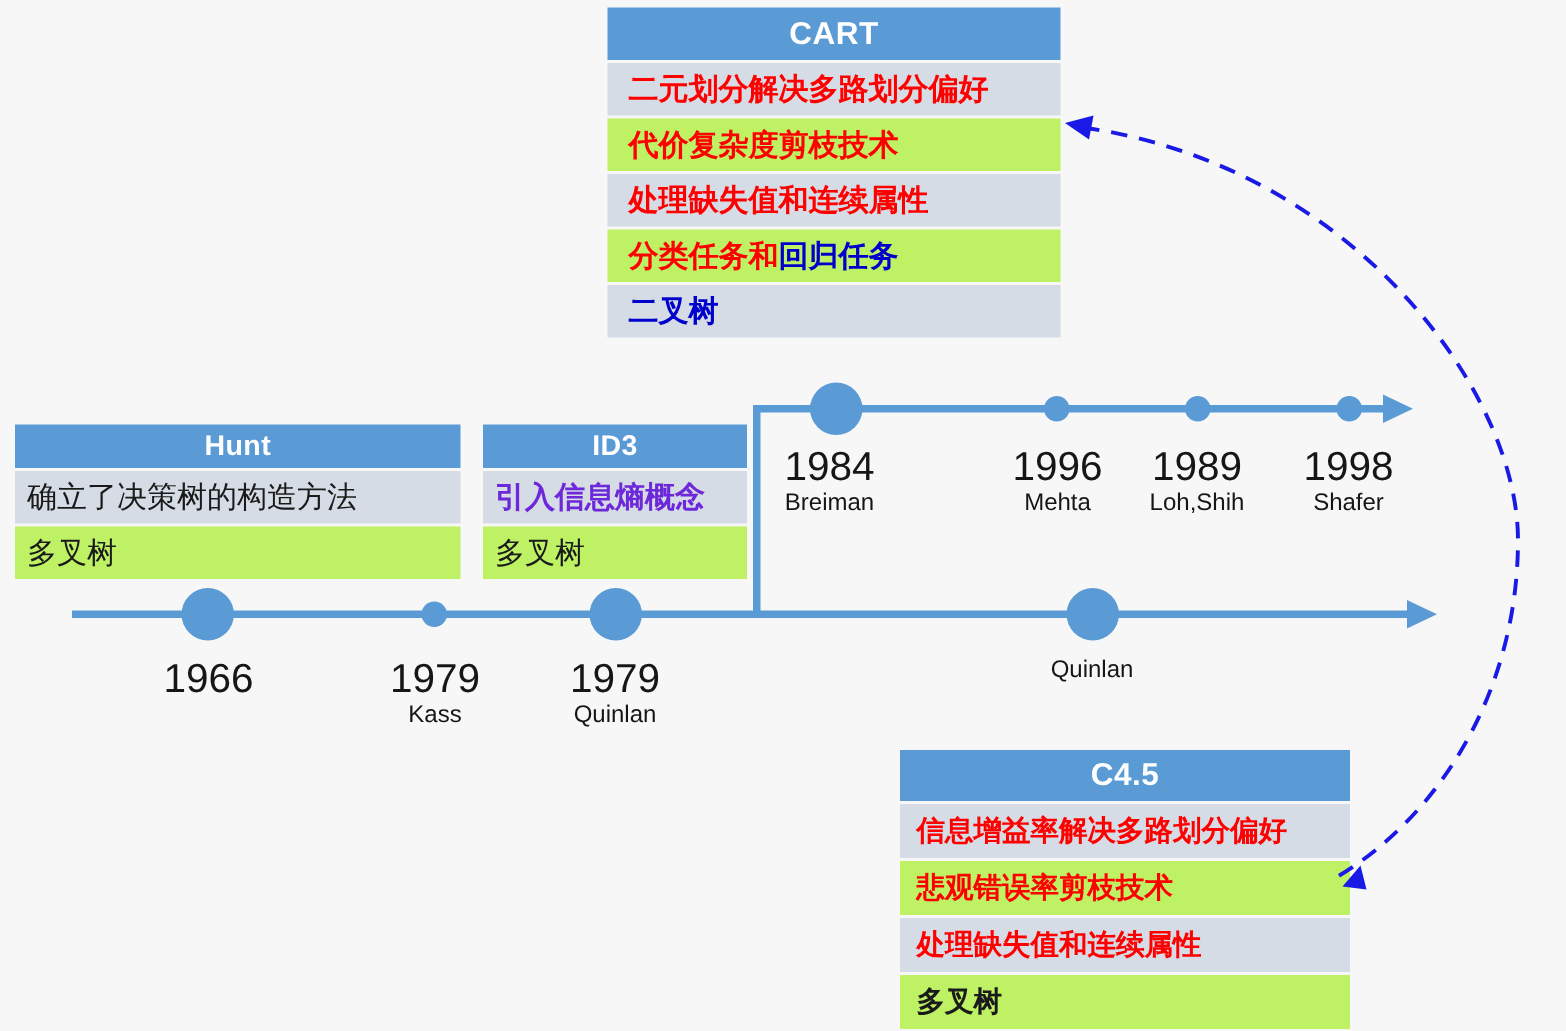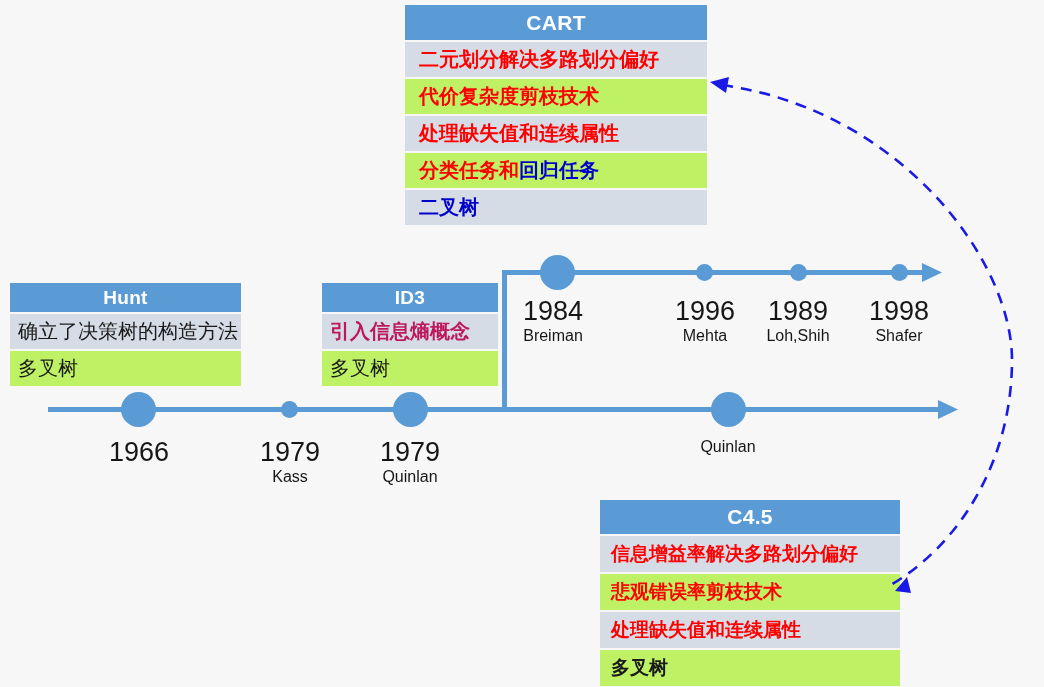--- a/index.html
+++ b/index.html
@@ -29,21 +29,21 @@
   #cart{left:405px;top:5px;width:302px;}
   #cart .hdr{height:35px;font-size:21px;}
   #cart .row{height:35px;padding-left:14px;font-size:20px;margin-top:2px;}
 
   
   #c45{left:580px;top:500px;width:300px;margin-left:20px;}
   #c45 .hdr{height:34px;font-size:21px;}
   #c45 .row{height:36px;padding-left:11px;font-size:19px;margin-top:2px;text-align:center;}
 
   
-  #hunt{left:10px;top:283px;width:231px;}
+  #hunt{left:10px;top:283px;width:297px;}
   #hunt .hdr{height:29px;font-size:19px;}
   #hunt .row{height:35px;padding-left:8px;font-size:20px;margin-top:2px;font-weight:normal;color:#1A1A1A;}
 
   
   #id3{left:322px;top:283px;width:176px;}
   #id3 .hdr{height:29px;font-size:19px;}
   #id3 .row{height:35px;padding-left:8px;font-size:20px;margin-top:2px;font-weight:normal;color:#1A1A1A;}
   #id3 .row.bold{font-weight:bold;}
 
   
@@ -86,21 +86,21 @@
         <span class="seg" style="color: rgb(26, 26, 26);">确立了决策树的构造方法</span>
       </div>
     <div class="row even">
         <span class="seg" style="color: rgb(26, 26, 26);">多叉树</span>
       </div>
   </div>
 
   <div class="card" id="id3">
     <div class="hdr">ID3</div>
     <div class="row odd bold">
-        <span class="seg" style="color: #be185d;">引入信息熵概念</span>
+        <span class="seg" style="color: #6d28d9;">引入信息熵概念</span>
       </div>
     <div class="row even">
         <span class="seg" style="color: rgb(26, 26, 26);">多叉树</span>
       </div>
   </div>
 
   <div class="card" id="c45">
     <div class="hdr">C4.5</div>
     <div class="row odd">
         <span class="seg" style="color: rgb(255, 0, 0);">信息增益率解决多路划分偏好</span>

